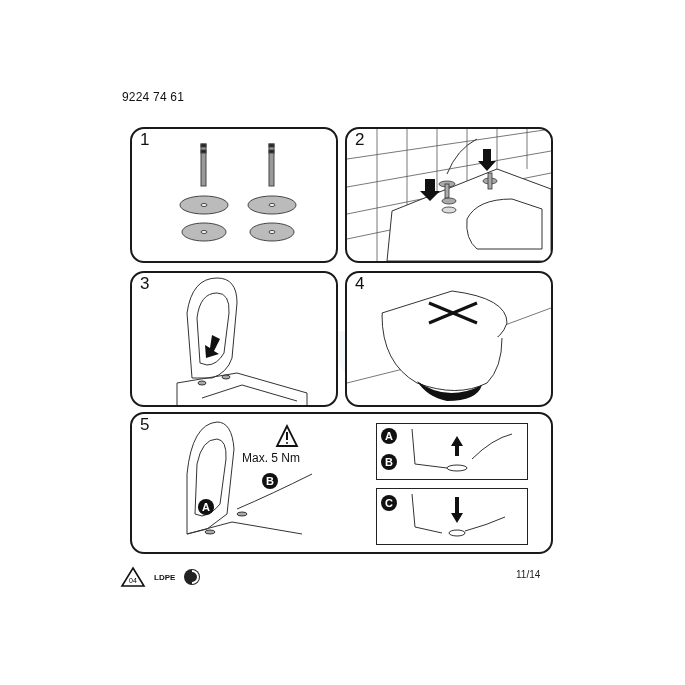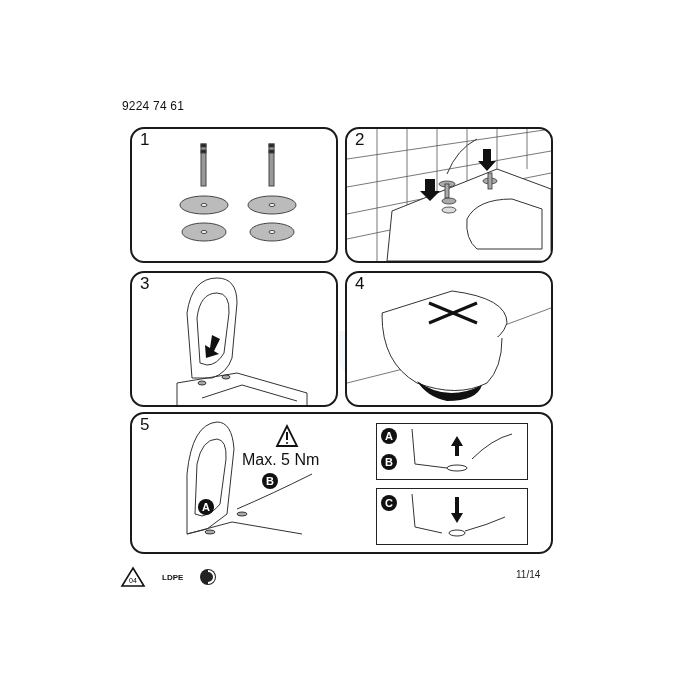--- a/index.html
+++ b/index.html
@@ -1,29 +1,29 @@
 <!DOCTYPE html>
 <html><head>
 <meta charset="utf-8">
 <style>
   html,body{margin:0;padding:0;background:#fff;}
   body{width:685px;height:685px;position:relative;overflow:hidden;font-family:"Liberation Sans",sans-serif;color:#111;}
-  .doc-id{position:absolute;left:122px;top:99px;font-size:12px;letter-spacing:0.2px;}
+  .doc-id{position:absolute;left:122px;top:90px;font-size:12px;letter-spacing:0.2px;}
   .panel{position:absolute;border:2px solid #1a1a1a;border-radius:14px;background:#fff;overflow:hidden;}
   .panel .num{position:absolute;left:8px;top:2px;font-size:17px;font-weight:normal;line-height:1;}
   .panel svg{position:absolute;left:0;top:0;}
   .p1{left:130px;top:127px;width:204px;height:132px;}
   .p2{left:345px;top:127px;width:204px;height:132px;}
   .p3{left:130px;top:271px;width:204px;height:132px;}
   .p4{left:345px;top:271px;width:204px;height:132px;}
   .p5{left:130px;top:412px;width:419px;height:138px;}
-  .warn-text{position:absolute;left:110px;top:37px;font-size:16px;}
+  .warn-text{position:absolute;left:110px;top:37px;font-size:12px;}
   .badge{position:absolute;width:16px;height:16px;border-radius:50%;background:#111;color:#fff;font-size:11px;font-weight:bold;text-align:center;line-height:16px;}
   .sub{position:absolute;border:1.5px solid #222;background:#fff;}
-  .footer-left{position:absolute;left:120px;top:566px;display:flex;align-items:center;gap:16px;}
+  .footer-left{position:absolute;left:120px;top:566px;display:flex;align-items:center;gap:8px;}
   .ldpe{font-size:8px;font-weight:bold;}
   .page-num{position:absolute;left:516px;top:569px;font-size:10px;color:#222;}
   .watermark{position:absolute;left:250px;top:300px;font-size:80px;color:rgba(120,160,200,0.08);font-weight:bold;letter-spacing:4px;pointer-events:none;}
 </style>
 </head>
 <body>
 
 <div class="watermark">reuter</div>
 
 <div class="doc-id">9224 74 61</div>

